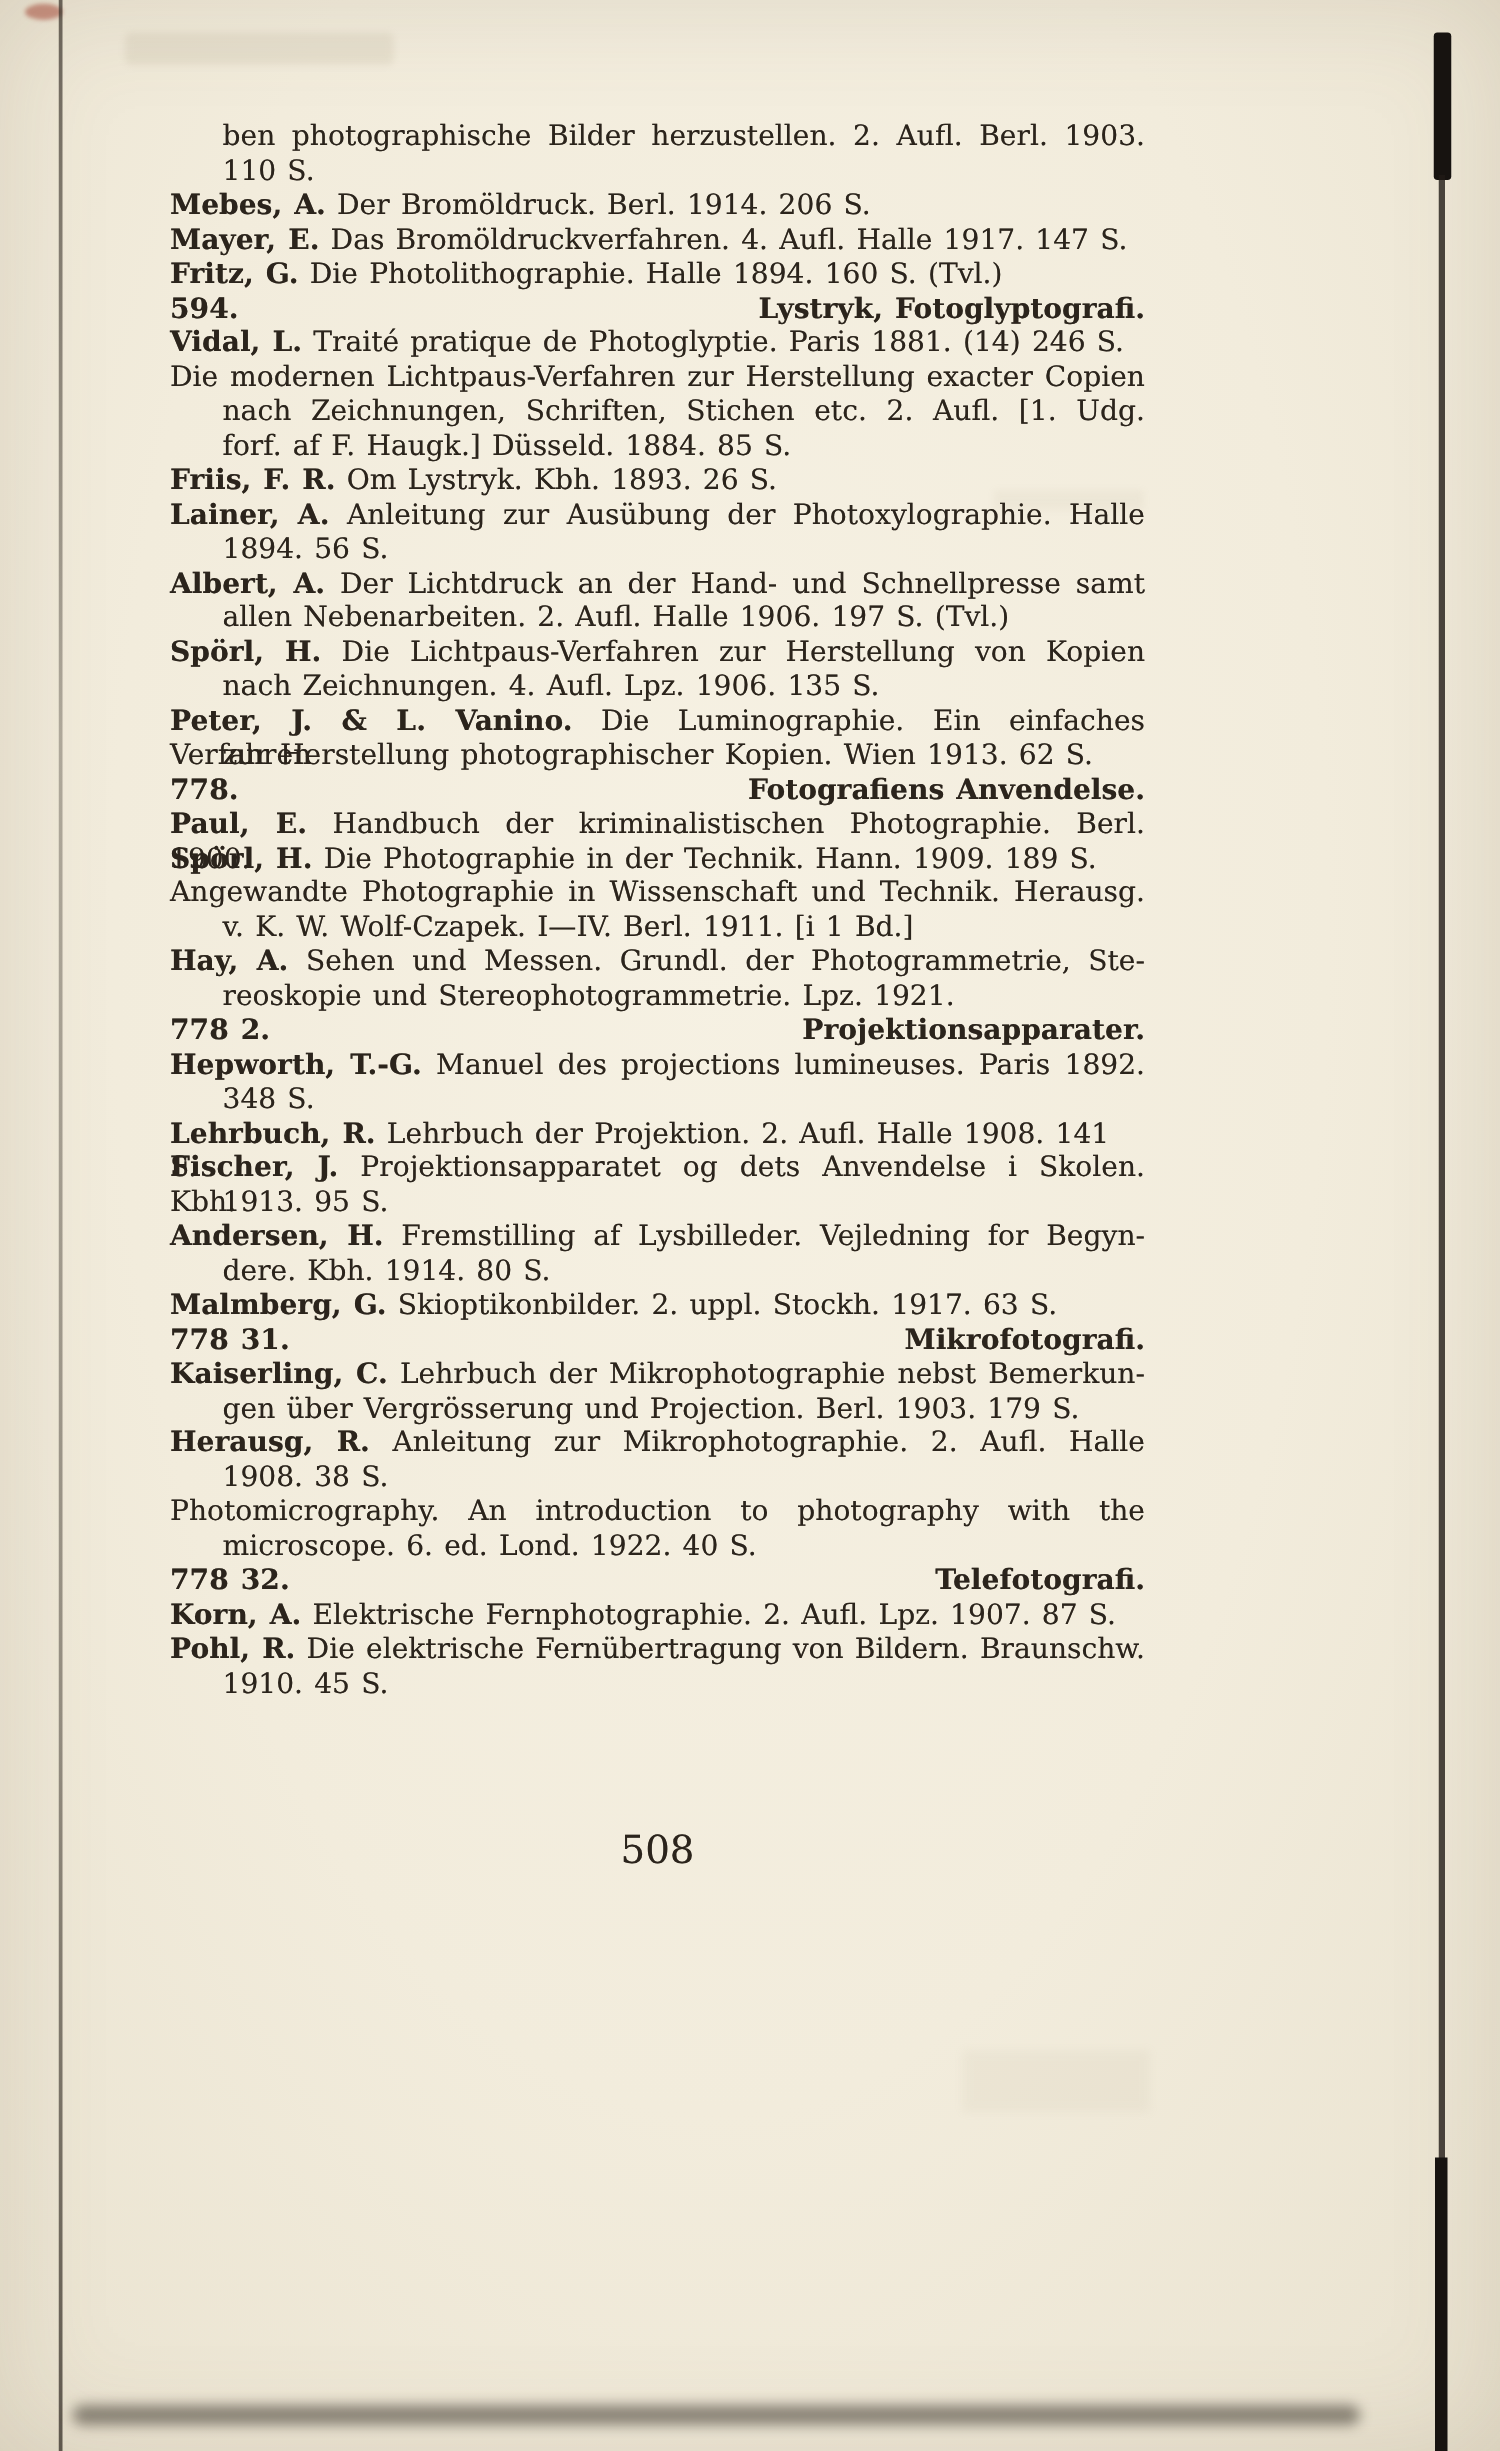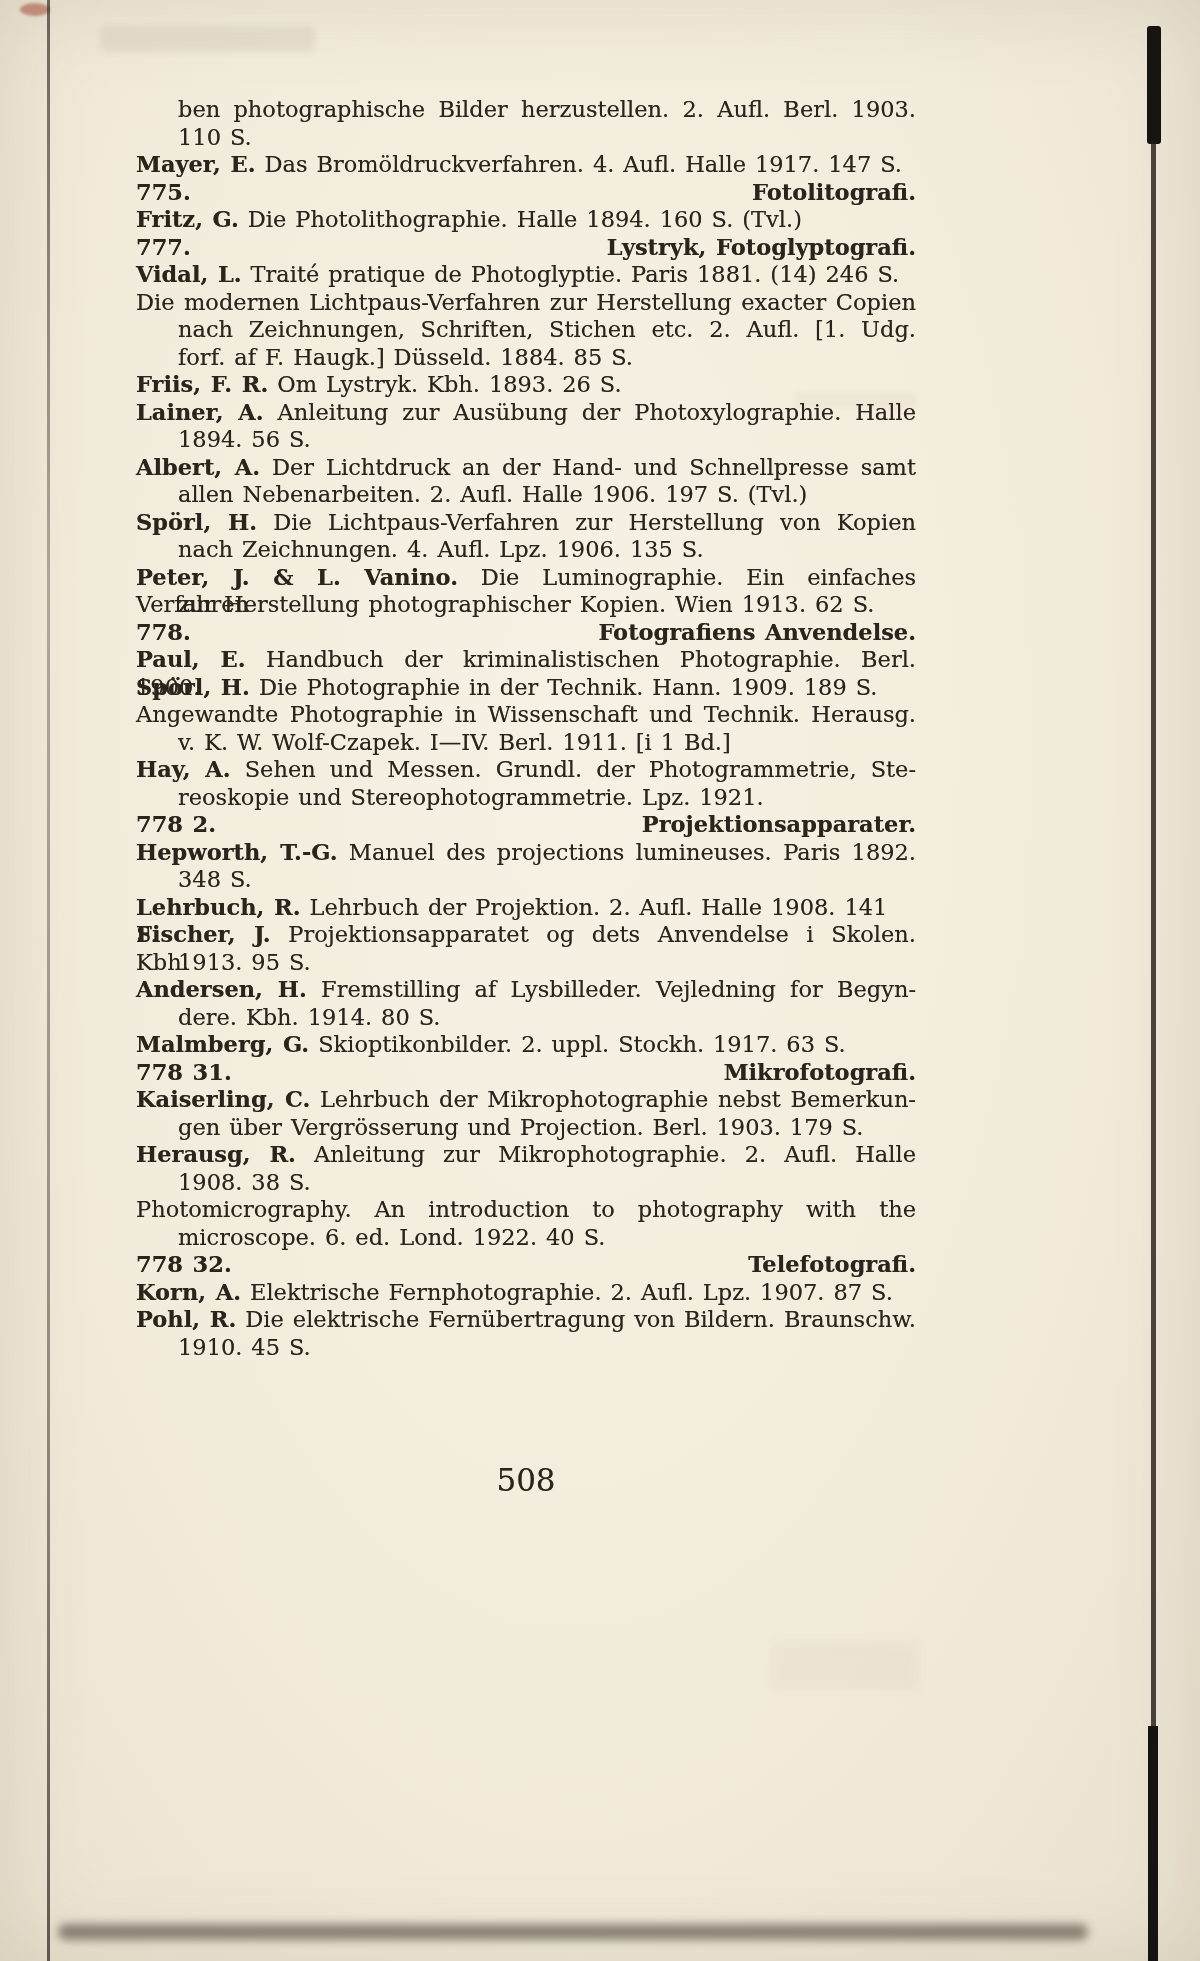--- a/index.html
+++ b/index.html
@@ -53,28 +53,25 @@
   <div class="artifact ghost-right-2"></div>
   <div class="artifact left-line"></div>
   <div class="artifact spine-top"></div>
   <div class="artifact spine-line"></div>
   <div class="artifact spine-bottom"></div>
   <div class="artifact bottom-smudge"></div>
 
   <main class="text-block">
       <div class="line hang justify">ben photographische Bilder herzustellen. 2. Aufl. Berl. 1903.</div>
       <div class="line hang">110 S.</div>
+      <div class="line flush"><span class="author">Mebes, A.</span> Der Bromöldruck. Berl. 1914. 206 S.</div>
       <div class="line flush"><span class="author">Mayer, E.</span> Das Bromöldruckverfahren. 4. Aufl. Halle 1917. 147 S.</div>
-      <div class="line section">
-        <span class="sec-num">775.</span>
-        <span class="sec-title">Fotolitografi.</span>
-      </div>
       <div class="line flush"><span class="author">Fritz, G.</span> Die Photolithographie. Halle 1894. 160 S. (Tvl.)</div>
       <div class="line section">
-        <span class="sec-num">777.</span>
+        <span class="sec-num">594.</span>
         <span class="sec-title">Lystryk, Fotoglyptografi.</span>
       </div>
       <div class="line flush"><span class="author">Vidal, L.</span> Traité pratique de Photoglyptie. Paris 1881. (14) 246 S.</div>
       <div class="line flush justify">Die modernen Lichtpaus-Verfahren zur Herstellung exacter Copien</div>
       <div class="line hang justify">nach Zeichnungen, Schriften, Stichen etc. 2. Aufl. [1. Udg.</div>
       <div class="line hang">forf. af F. Haugk.] Düsseld. 1884. 85 S.</div>
       <div class="line flush"><span class="author">Friis, F. R.</span> Om Lystryk. Kbh. 1893. 26 S.</div>
       <div class="line flush justify"><span class="author">Lainer, A.</span> Anleitung zur Ausübung der Photoxylographie. Halle</div>
       <div class="line hang">1894. 56 S.</div>
       <div class="line flush justify"><span class="author">Albert, A.</span> Der Lichtdruck an der Hand- und Schnellpresse samt</div>

